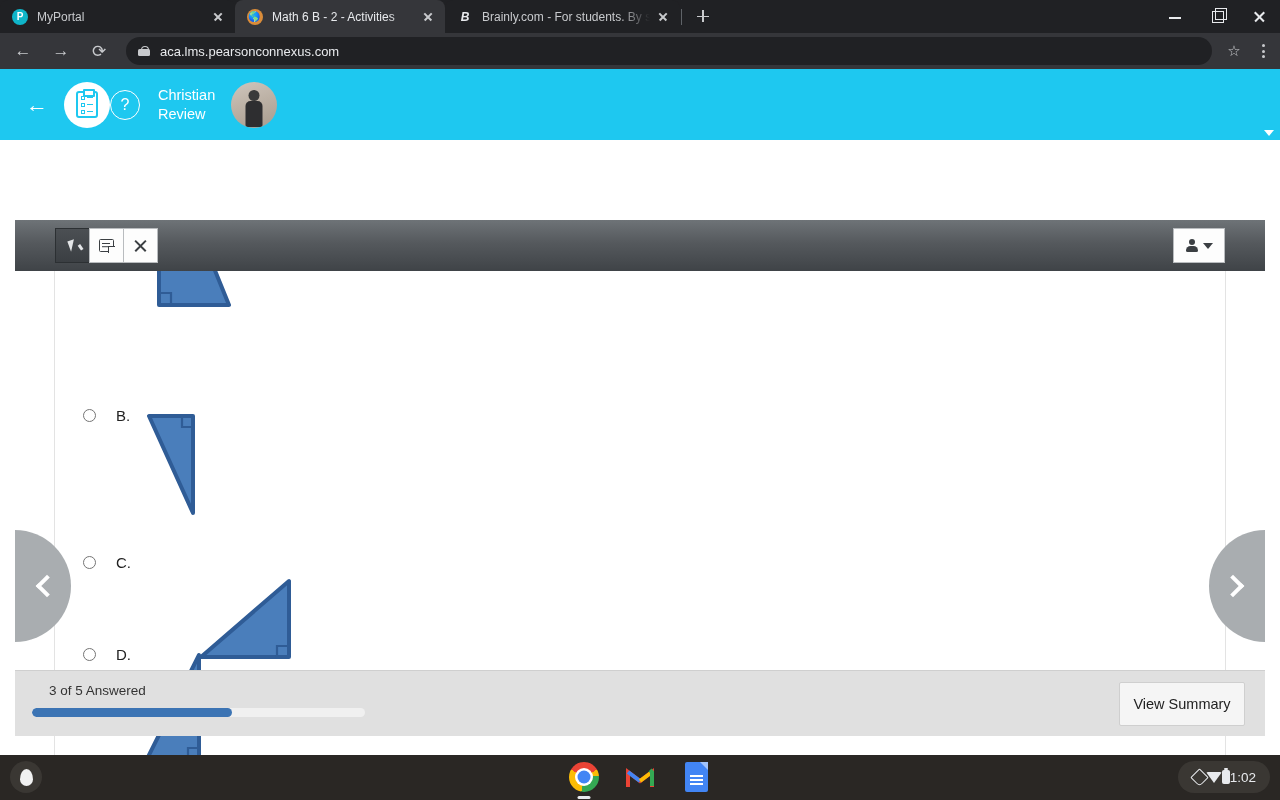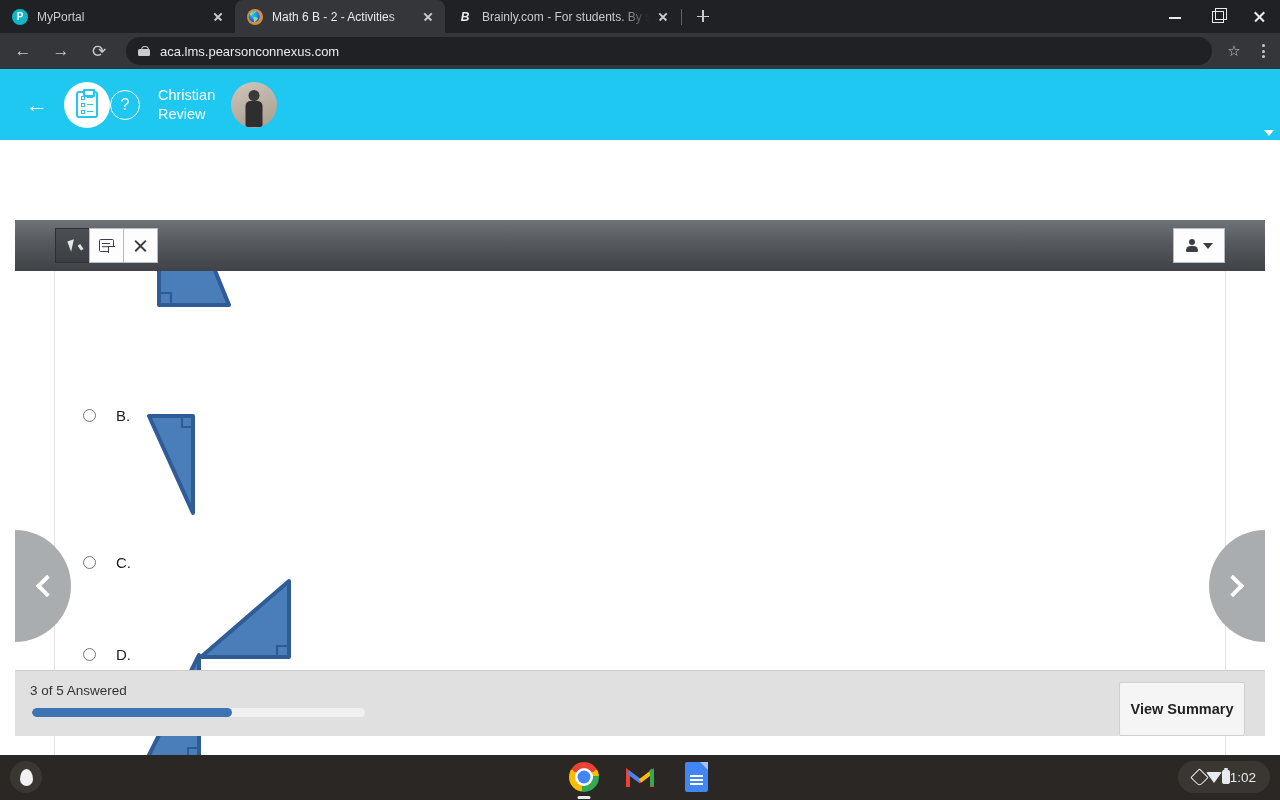--- a/index.html
+++ b/index.html
@@ -119,25 +119,25 @@
   .shape-svg { position:absolute; }
 
   .navarrow { position:absolute; width:56px; height:112px; background:#a9adb0; display:flex; align-items:center; }
   .navarrow.left { left:15px; top:390px; border-radius:0 56px 56px 0; justify-content:center; padding-left:8px; }
   .navarrow.right { right:15px; top:390px; border-radius:56px 0 0 56px; justify-content:center; padding-right:8px; }
   .chev { width:16px; height:16px; border-top:4px solid #fff; border-right:4px solid #fff; }
   .chev.l { transform:rotate(-135deg); }
   .chev.r { transform:rotate(45deg); }
 
   .footer { position:absolute; left:15px; right:15px; bottom:19px; height:66px; background:#e0e0e0; border-top:1px solid #cfcfcf; }
-  .foot-text { position:absolute; left:15px; top:12px; font-size:13.5px; color:#333; }
+  .foot-text { position:absolute; left:34px; top:12px; font-size:13.5px; color:#333; }
   .progress-track { position:absolute; left:17px; top:37px; width:333px; height:9px; background:#f0f0f0; border-radius:4.5px; overflow:hidden; }
   .progress-fill { height:100%; background:#3c74b4; border-radius:4.5px; }
-  .summary-btn { position:absolute; right:20px; top:11px; width:126px; height:54px; background:#f5f5f5;
-    border:1px solid #cfcfcf; border-radius:2px; font-size:14.5px; font-weight:bold; color:#222;
+  .summary-btn { position:absolute; right:20px; top:11px; width:126px; height:44px; background:#f5f5f5;
+    border:1px solid #cfcfcf; border-radius:2px; font-size:14.5px; font-weight:normal; color:#222;
     display:flex; align-items:center; justify-content:center; }
 
   
   .shelf { position:absolute; left:0; bottom:0; width:1280px; height:45px; background:#2a2724; }
   .launcher { position:absolute; left:10px; top:6px; width:32px; height:32px; border-radius:50%; background:#3a3733;
      display:flex; align-items:center; justify-content:center; }
   .launcher i { width:13px; height:17px; background:#f1f1f1; border-radius:50% 50% 50% 50%/60% 60% 40% 40%; display:block; }
   .shelf-apps { position:absolute; left:50%; top:5px; transform:translateX(-50%); display:flex; gap:22px; align-items:center; }
   .shelf-app { width:34px; height:34px; position:relative; display:flex; align-items:center; justify-content:center; }
   .chrome-ic { width:30px; height:30px; border-radius:50%; position:relative; overflow:hidden;

